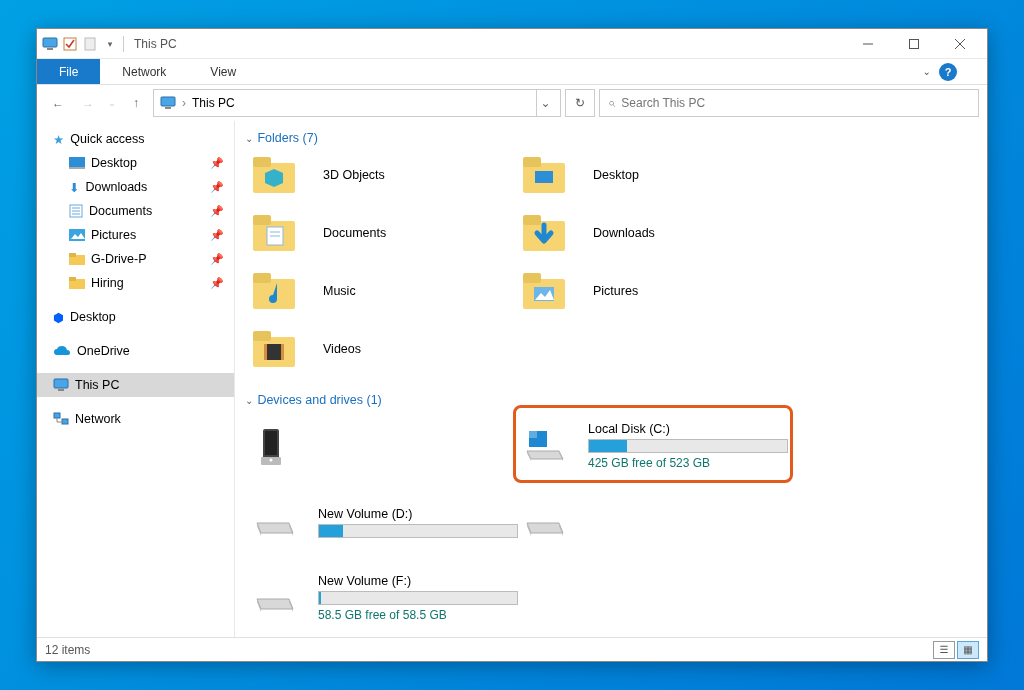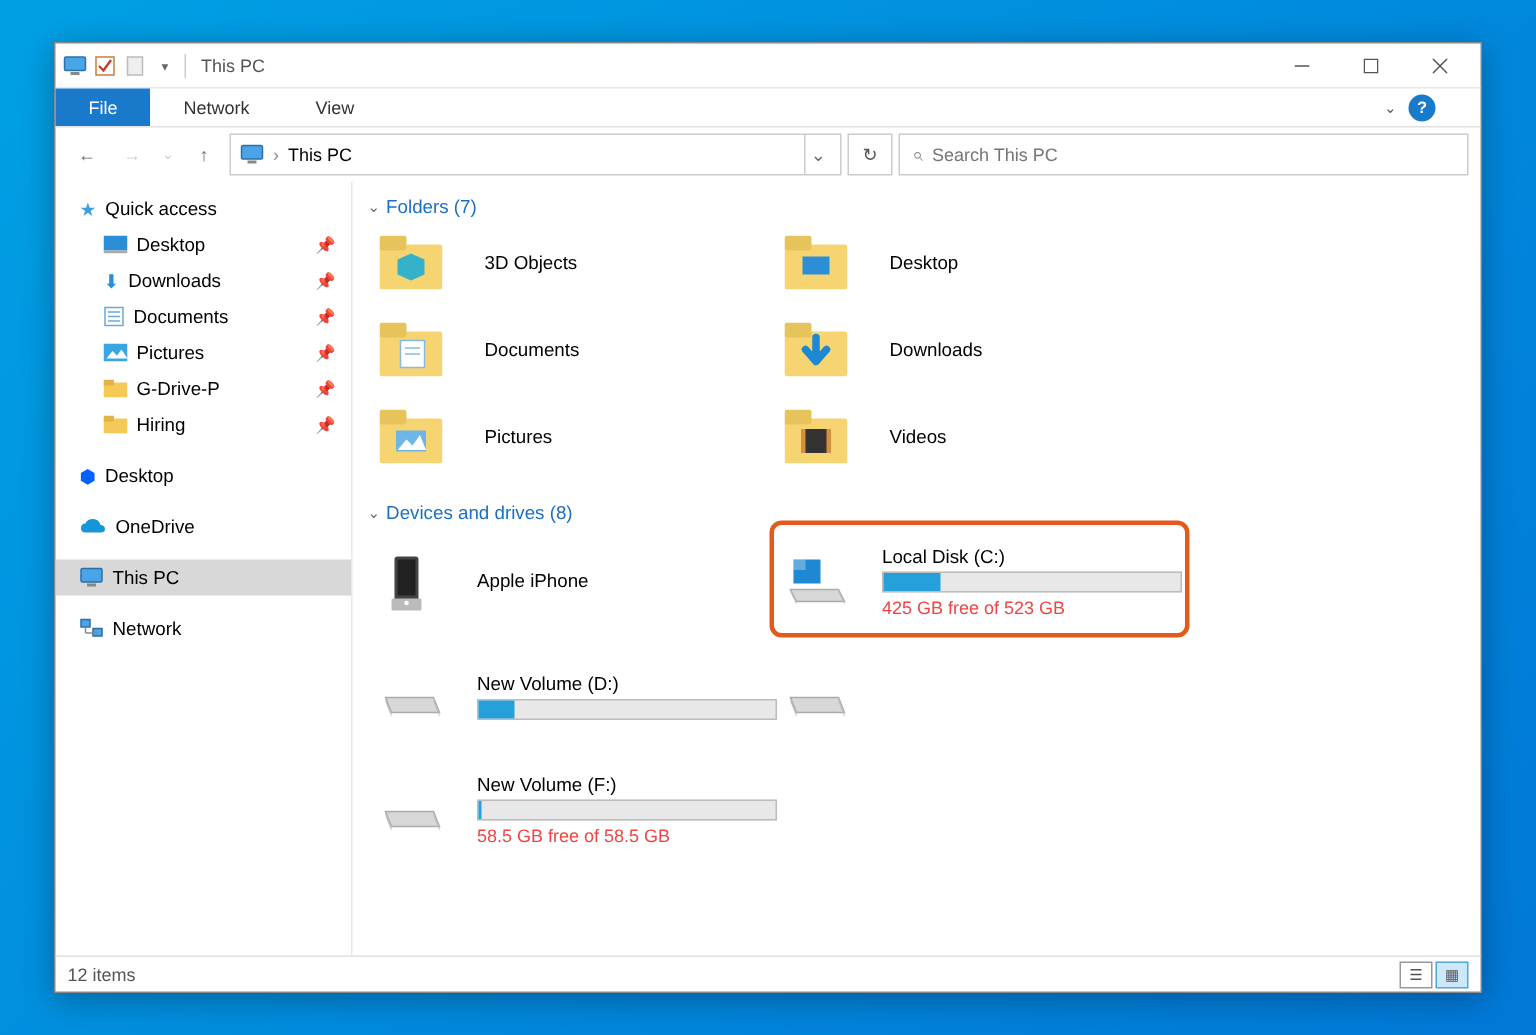--- a/index.html
+++ b/index.html
@@ -37,21 +37,21 @@
     .folder-grid, .drive-grid { display: grid; grid-template-columns: 260px 260px; gap: 14px 10px; padding-left: 14px; }
     .folder-item { display: flex; align-items: center; gap: 28px; height: 44px; }
     .folder-item .lbl { font-size: 12.5px; }
     .folder-icon { width: 42px; height: 38px; position: relative; display: flex; align-items: center; justify-content: center; }
     .drive-grid { gap: 22px 10px; padding-top: 4px; }
     .drive-item { display: flex; gap: 21px; align-items: center; height: 54px; position: relative; }
     .drive-info { flex: 1; }
     .drive-name { font-size: 12.5px; margin-bottom: 3px; }
     .drive-bar { width: 200px; height: 14px; border: 1px solid #bcbcbc; background: #e8e8e8; position: relative; }
     .drive-bar-fill { position: absolute; left: 0; top: 0; bottom: 0; background: #26a0da; }
-    .drive-free { font-size: 12px; color: #ef4444; margin-top: 3px; }
+    .drive-free { font-size: 12px; color: #0f766e; margin-top: 3px; }
     .highlight-box { position: absolute; border: 3px solid #e35b1c; border-radius: 8px; pointer-events: none; }
     .drive-icon { width: 44px; height: 38px; }
     .statusbar { height: 24px; border-top: 1px solid #e0e0e0; display: flex; align-items: center; padding: 0 8px; font-size: 12px; color: #555; }
     .statusbar .viewbtns { margin-left: auto; display: flex; gap: 2px; }
     .viewbtn { width: 22px; height: 18px; border: 1px solid #999; display:flex; align-items:center; justify-content:center; font-size:10px; }
     .viewbtn.active { background: #cde8fb; border-color: #5aa7d6; }
     svg { display: block; }
   </style>
 </head>
 <body>
@@ -285,20 +285,30 @@
                 <path d="M21 10 L21 22 M14 18 L21 26 L28 18" stroke="#1e88d2" stroke-width="5" fill="none" stroke-linecap="round" stroke-linejoin="round"></path>
               </svg>
             </span>
           <span class="lbl">Downloads</span>
         </div>
         <div class="folder-item">
           <span class="folder-icon">
               <svg width="42" height="36">
                 <rect y="6" width="42" height="30" rx="2" fill="#f6d472"></rect>
                 <rect width="18" height="10" rx="2" fill="#e7c35c"></rect>
+                <path d="M24 10 L24 26 A4 4 0 1 1 20 22" fill="#1e88d2"></path>
+              </svg>
+            </span>
+          <span class="lbl">Music</span>
+        </div>
+        <div class="folder-item">
+          <span class="folder-icon">
+              <svg width="42" height="36">
+                <rect y="6" width="42" height="30" rx="2" fill="#f6d472"></rect>
+                <rect width="18" height="10" rx="2" fill="#e7c35c"></rect>
                 <rect x="11" y="14" width="20" height="14" fill="#6cb6e8"></rect>
                 <polygon points="12,27 18,20 22,24 27,17 31,27" fill="#fff"></polygon>
               </svg>
             </span>
           <span class="lbl">Pictures</span>
         </div>
         <div class="folder-item">
           <span class="folder-icon">
               <svg width="42" height="36">
                 <rect y="6" width="42" height="30" rx="2" fill="#f6d472"></rect>
@@ -307,36 +317,33 @@
                 <rect x="11" y="13" width="3" height="16" fill="#d68f3c"></rect>
                 <rect x="28" y="13" width="3" height="16" fill="#d68f3c"></rect>
               </svg>
             </span>
           <span class="lbl">Videos</span>
         </div>
       </div>
 
       <div class="section-header" style="margin-top:14px;">
         <span class="chev">⌄</span>
-        <span>Devices and drives (8)</span>
+        <span>Devices and drives (1)</span>
       </div>
 
       <div class="drive-grid">
         <div class="drive-item">
           <span class="drive-icon">
               <svg width="36" height="40" viewBox="0 0 36 40">
                 <rect x="10" y="2" width="16" height="34" rx="2" fill="#444"></rect>
                 <rect x="8" y="30" width="20" height="8" rx="1" fill="#bbb"></rect>
                 <rect x="12" y="4" width="12" height="24" fill="#222"></rect>
                 <circle cx="18" cy="33" r="1.5" fill="#fff"></circle>
               </svg>
             </span>
-          <div class="drive-info">
-            <div class="drive-name">Apple iPhone</div>
-          </div>
         </div>
 
         <div class="drive-item" style="position:relative;">
           <div class="highlight-box" style="left:-10px;top:-14px;width:280px;height:78px;"></div>
           <span class="drive-icon">
               <svg width="44" height="36" viewBox="0 0 44 36">
                 <polygon points="4,24 36,24 40,32 8,32" fill="#d8d8d8" stroke="#aaa"></polygon>
                 <polygon points="4,24 8,32 8,34 4,26" fill="#bbb"></polygon>
                 <polygon points="36,24 40,32 40,34 36,26" fill="#bbb"></polygon>
                 <rect x="6" y="4" width="18" height="16" fill="#1e88d2"></rect>

